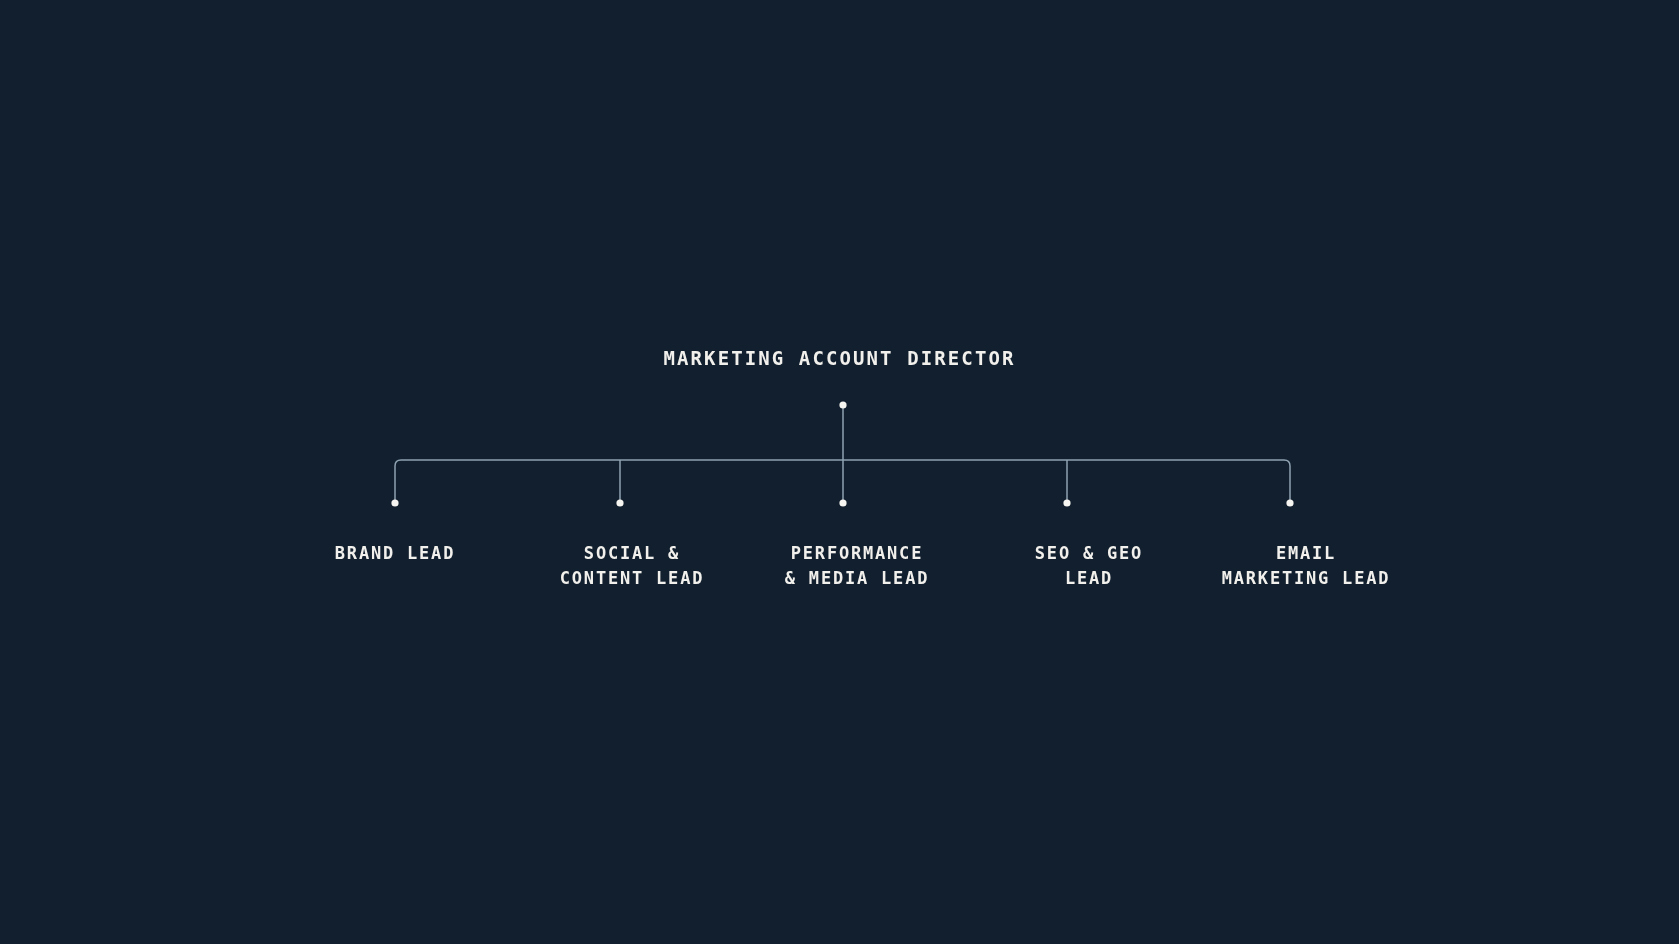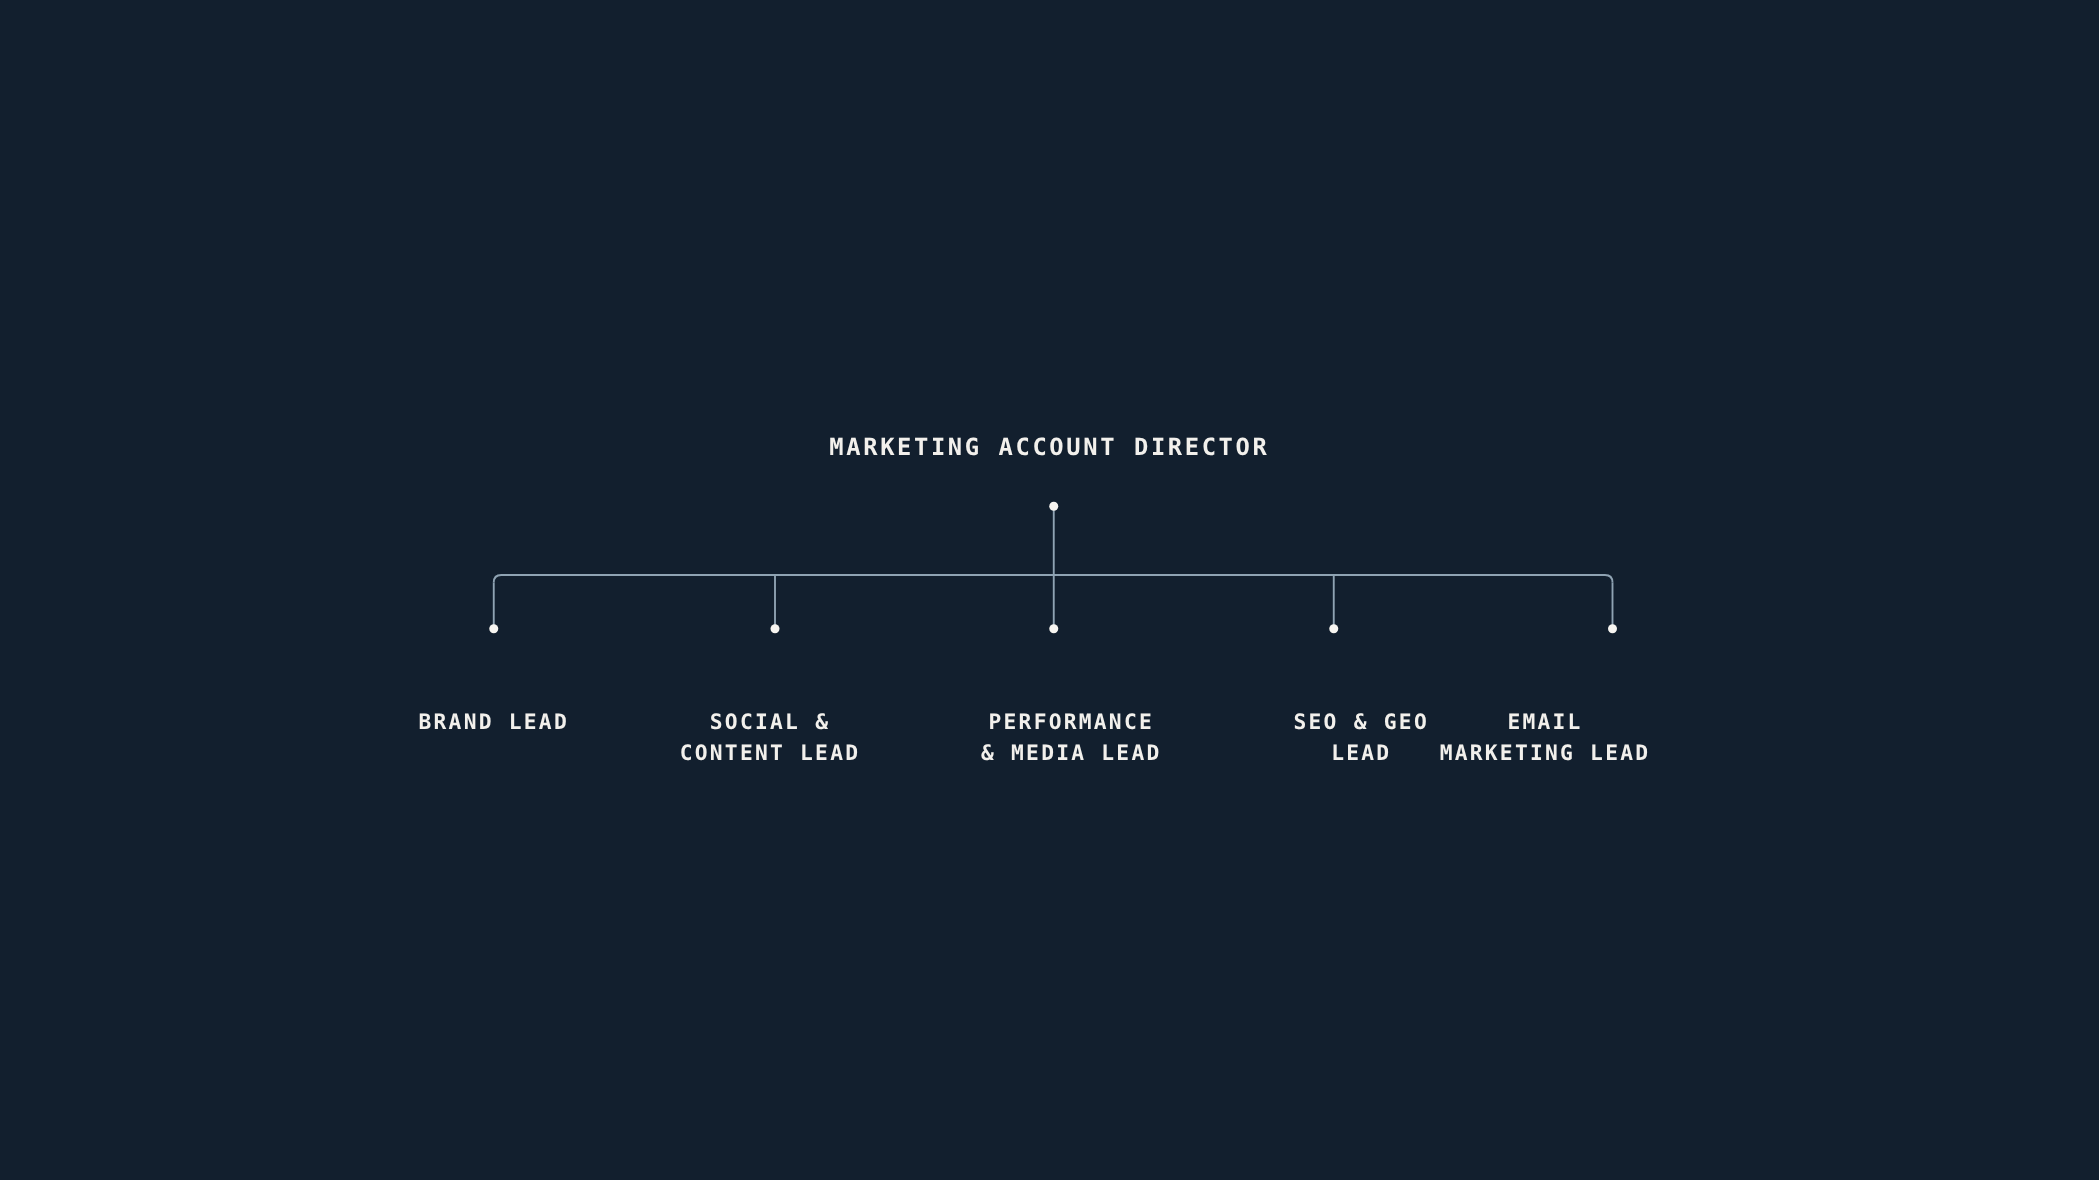--- a/index.html
+++ b/index.html
@@ -52,21 +52,20 @@
     top: 541px;
     width: 300px;
     margin-left: -150px;
     text-align: center;
     color: #f2f0ec;
     font-size: 17px;
     font-weight: 700;
     letter-spacing: 1.8px;
     line-height: 25px;
     white-space: pre-line;
-    margin-top: 25px;
   }
 </style>
 </head>
 <body>
 
 <div id="org-chart">
 
   <svg class="connectors" viewBox="0 0 1679 944" width="1679" height="944" xmlns="http://www.w3.org/2000/svg">
     <g id="edge-layer" fill="none" stroke="#8fa3b3" stroke-width="1.5" stroke-linecap="butt" stroke-linejoin="round">
         <path d="M 843 405 L 843 503"></path>
@@ -83,23 +82,23 @@
         <circle cx="1067" cy="503" r="3.6"></circle>
         <circle cx="1290" cy="503" r="3.6"></circle>
         <circle cx="843" cy="405" r="3.6"></circle>
       </g>
   </svg>
 
   <div class="root-title">MARKETING ACCOUNT DIRECTOR</div>
 
   <div id="child-label-layer">
       <div class="child-label" style="left: 395px;">BRAND LEAD</div>
-      <div class="child-label" style="left: 616px;">SOCIAL &amp;
+      <div class="child-label" style="left: 632px;">SOCIAL &amp;
 CONTENT LEAD</div>
       <div class="child-label" style="left: 857px;">PERFORMANCE
 &amp; MEDIA LEAD</div>
       <div class="child-label" style="left: 1089px;">SEO &amp; GEO
 LEAD</div>
-      <div class="child-label" style="left: 1236px;">EMAIL
+      <div class="child-label" style="left: 1306px;">EMAIL
 MARKETING LEAD</div>
     </div>
 
 </div>
 
 </body></html>

